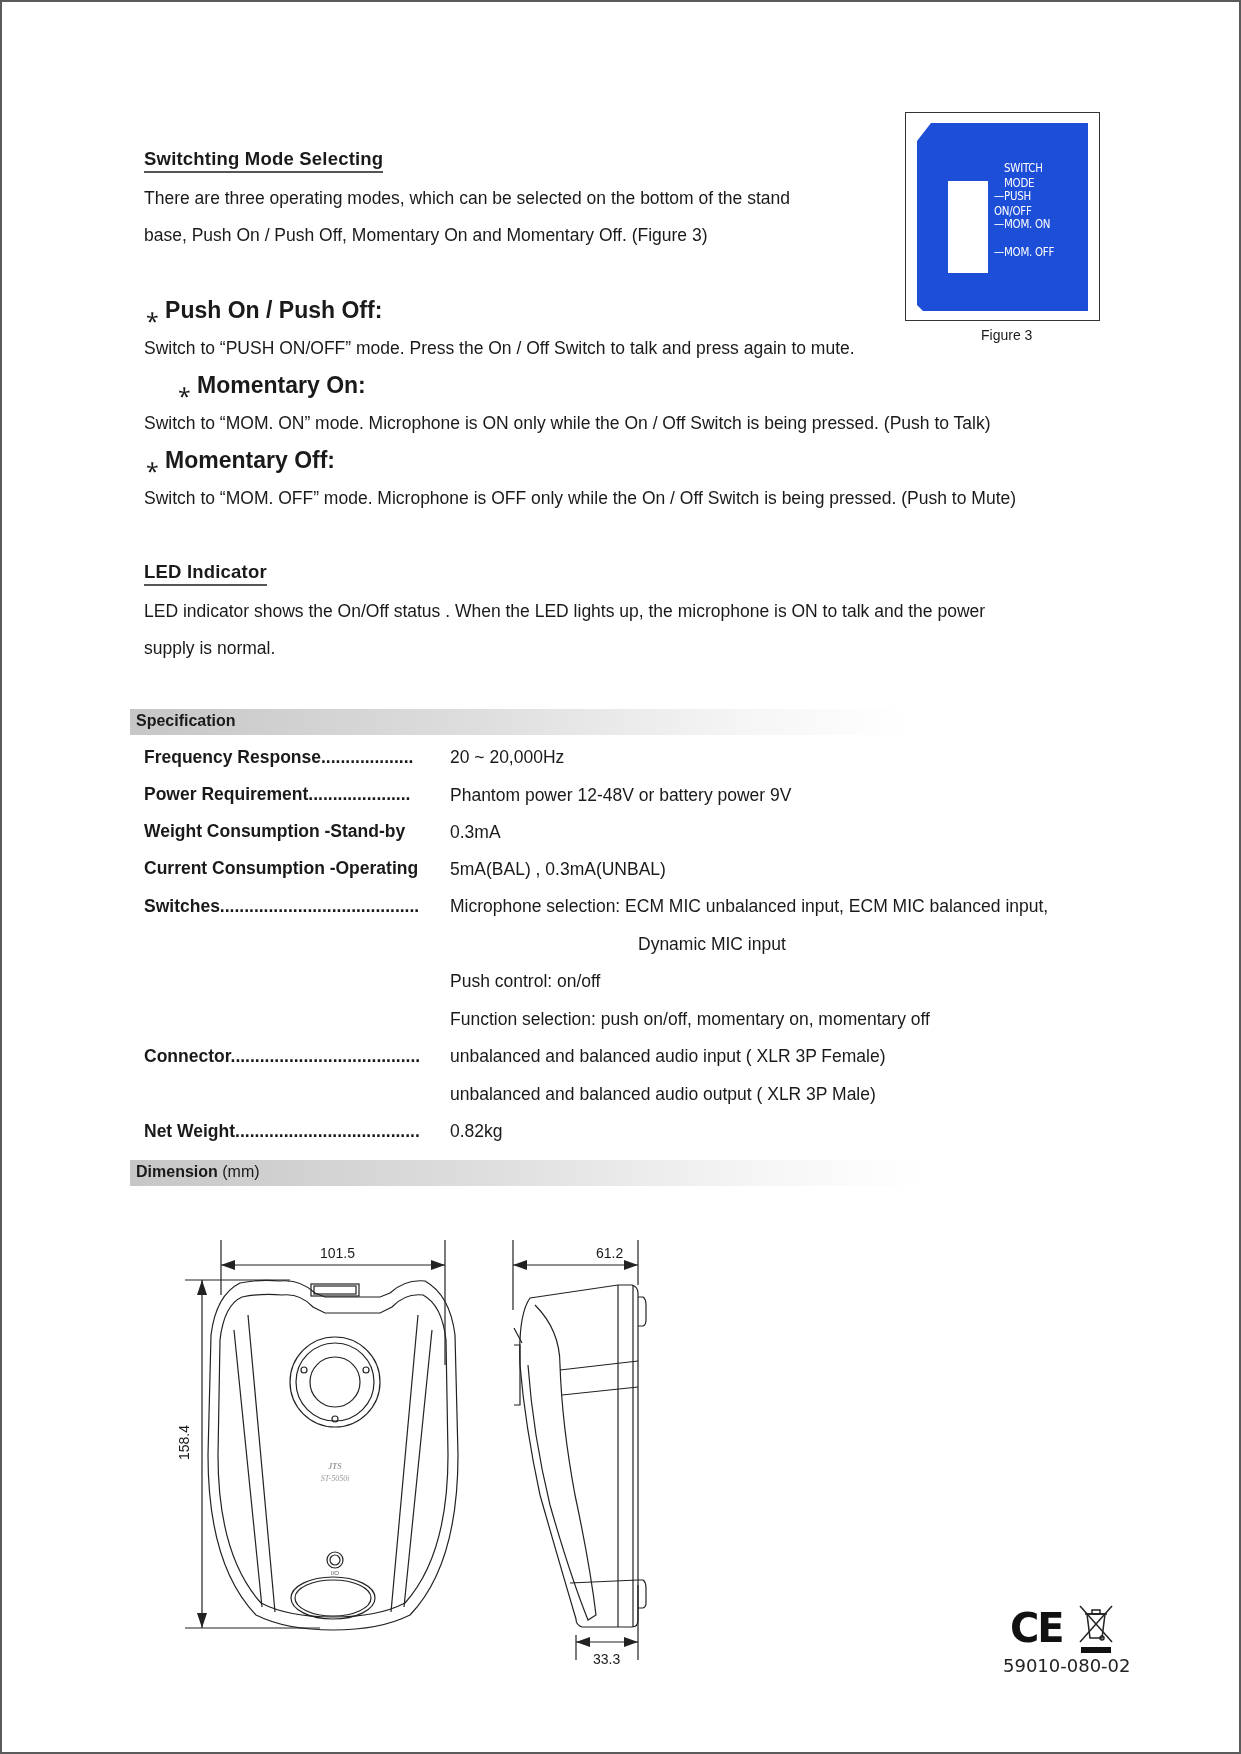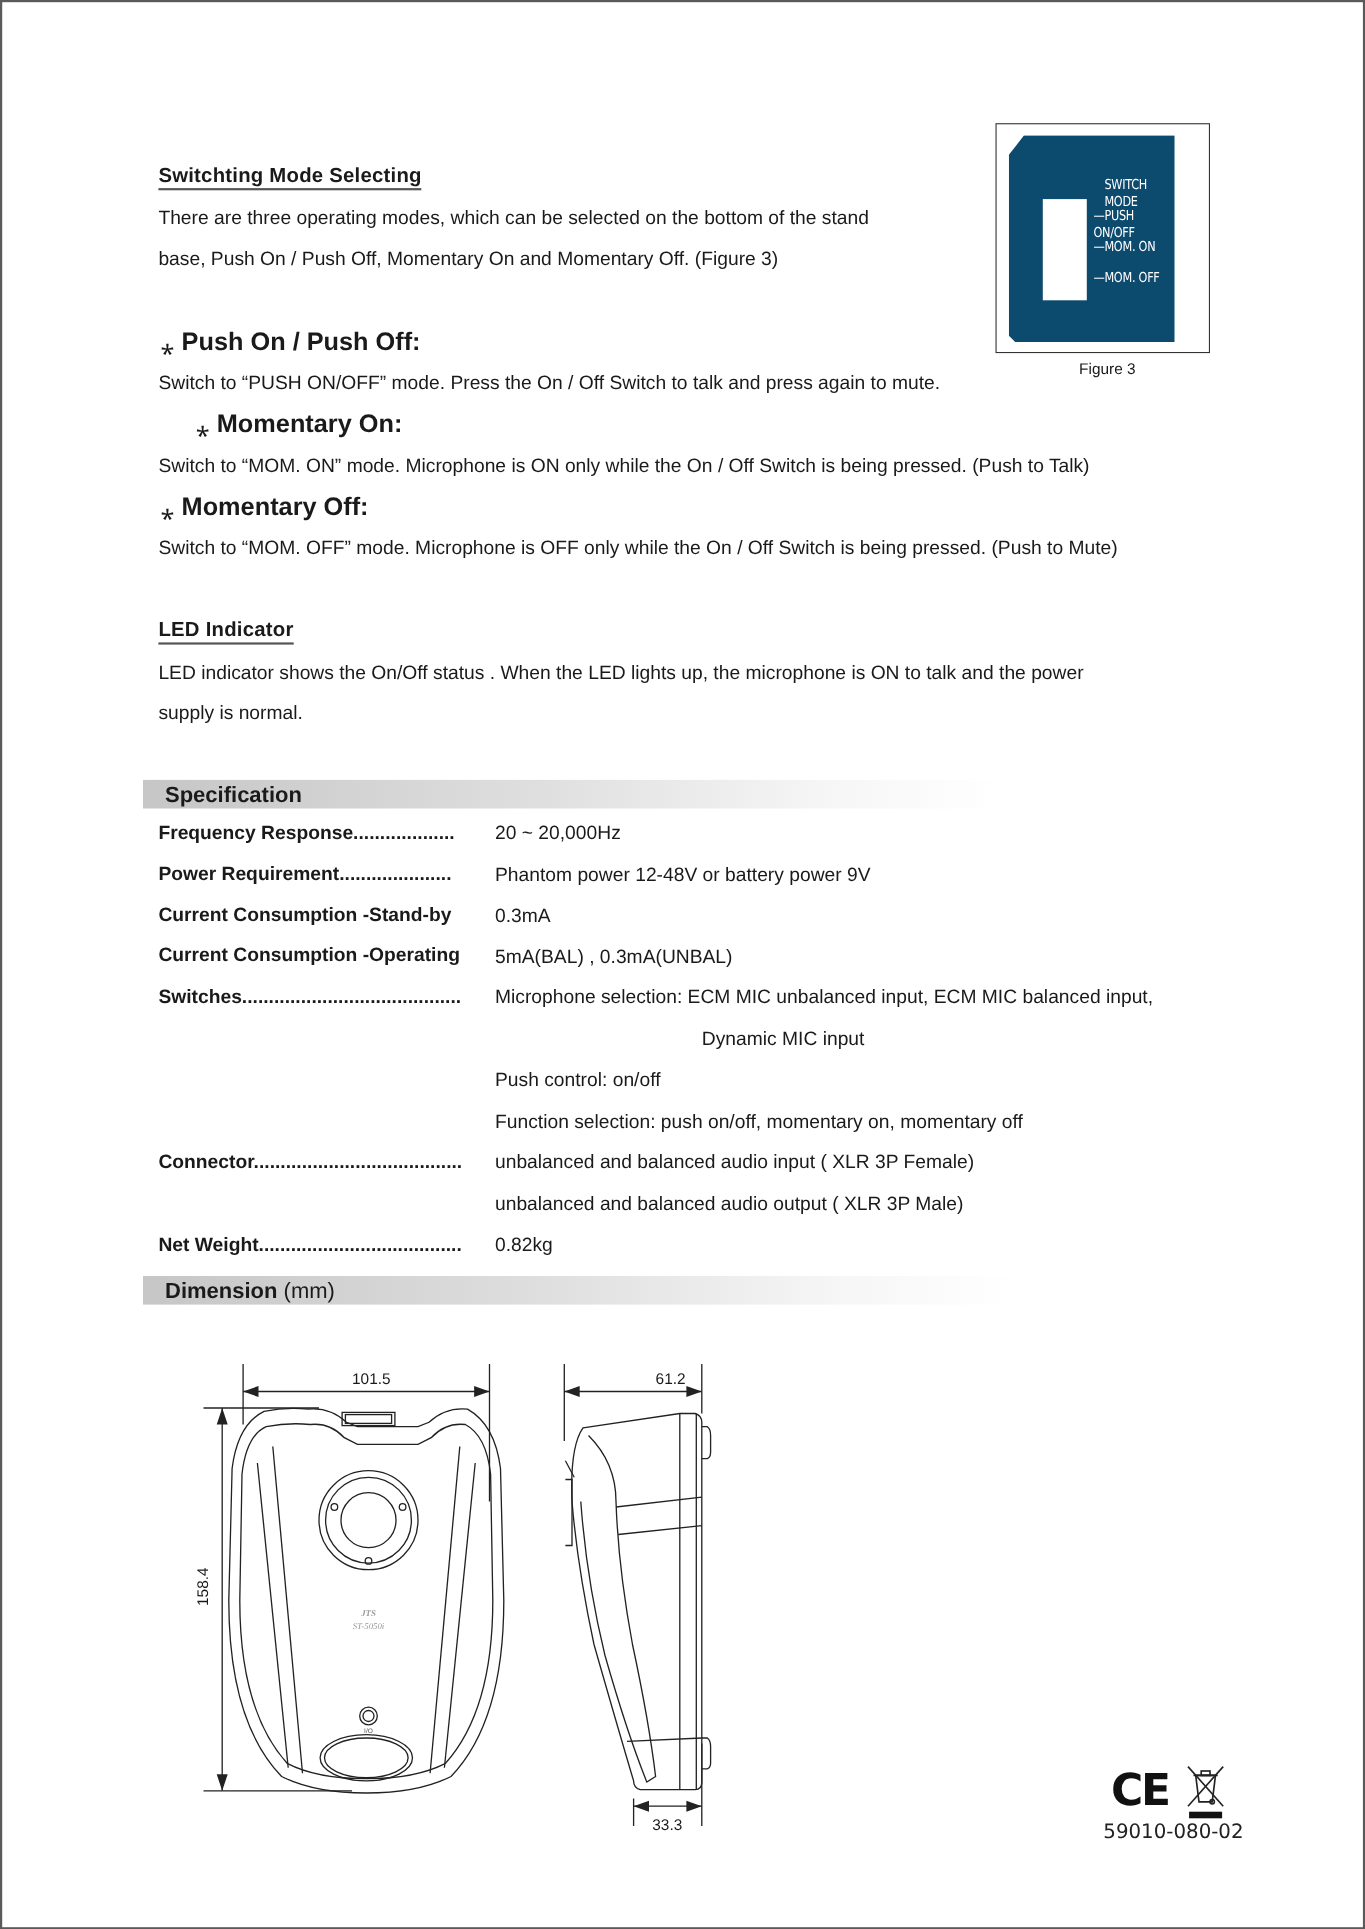--- a/index.html
+++ b/index.html
@@ -7,29 +7,29 @@
            font-family: "Liberation Sans", sans-serif; color: #1a1a1a; }
     .page-border { position: absolute; left: 0; top: 0; width: 1237px; height: 1750px;
                    border: 2px solid #5a5a5a; border-right-width: 2px; }
     .abs { position: absolute; white-space: nowrap; }
     .heading { font-weight: bold; font-size: 18.5px; letter-spacing: 0.2px;
                border-bottom: 2px solid #555; padding-bottom: 1px; line-height: 22px; }
     .body { font-size: 17.5px; line-height: 22px; }
     .sub { font-weight: bold; font-size: 23px; line-height: 22px; }
     .bar { position: absolute; left: 130px; width: 780px; height: 26px;
            background: linear-gradient(to right, #c6c6c6 0%, #dedede 45%, #f6f6f6 80%, #ffffff 100%); }
-    .bar .title { position: absolute; left: 20px; top: 3px; font-weight: bold; font-size: 20px; }
+    .bar .title { position: absolute; left: 6px; top: 3px; font-weight: bold; font-size: 16px; }
     .bar .unit { font-weight: normal; }
     .spec-label { font-weight: bold; font-size: 17.5px; line-height: 22px; }
     .spec-value { font-size: 17.5px; line-height: 22px; }
     
     .fig3-frame { position: absolute; left: 905px; top: 112px; width: 193px; height: 207px;
                   border: 1.5px solid #333; background: #fff; }
-    .fig3-panel { position: absolute; left: 11px; top: 10px; width: 151px; height: 188px;
-                  background: #0c4a6e;
+    .fig3-panel { position: absolute; left: 11px; top: 10px; width: 171px; height: 188px;
+                  background: #1d4ed8;
                   clip-path: polygon(14px 0, 100% 0, 100% 100%, 6px 100%, 0 calc(100% - 6px), 0 18px); }
     .fig3-slot { position: absolute; left: 31px; top: 58px; width: 40px; height: 92px; background: #fff; }
     .fig3-text { position: absolute; color: #fff; font-family: "DejaVu Sans", sans-serif;
                  font-size: 12.5px; letter-spacing: -0.3px; transform: scaleX(0.82); transform-origin: left center; }
     .fig3-caption { position: absolute; left: 981px; top: 327px; font-size: 14px; }
     
     .dim-label { position: absolute; font-size: 14px; }
     
     .partno { position: absolute; left: 1003px; top: 1655px; font-family: "DejaVu Sans", sans-serif;
               font-size: 18px; letter-spacing: 0px; color: #222; }
@@ -80,21 +80,21 @@
   <span class="title">Specification</span>
 </div>
 
 <div>
   <div class="abs spec-label" style="left:144px; top:746px;">Frequency  Response...................</div>
   <div class="abs spec-value" style="left:450px; top:746px;">20 ~ 20,000Hz</div>
 
   <div class="abs spec-label" style="left:144px; top:783px;">Power  Requirement.....................</div>
   <div class="abs spec-value" style="left:450px; top:784px;">Phantom power 12-48V or battery power 9V</div>
 
-  <div class="abs spec-label" style="left:144px; top:820px;">Current  Consumption -Stand-by</div>
+  <div class="abs spec-label" style="left:144px; top:820px;">Weight  Consumption -Stand-by</div>
   <div class="abs spec-value" style="left:450px; top:821px;">0.3mA</div>
 
   <div class="abs spec-label" style="left:144px; top:857px;">Current  Consumption -Operating</div>
   <div class="abs spec-value" style="left:450px; top:858px;">5mA(BAL) , 0.3mA(UNBAL)</div>
 
   <div class="abs spec-label" style="left:144px; top:895px;">Switches.........................................</div>
   <div class="abs spec-value" style="left:450px; top:895px;">Microphone selection: ECM MIC unbalanced input, ECM MIC balanced input,</div>
   <div class="abs spec-value" style="left:638px; top:933px;">Dynamic MIC input</div>
   <div class="abs spec-value" style="left:450px; top:970px;">Push control: on/off</div>
   <div class="abs spec-value" style="left:450px; top:1008px;">Function selection: push on/off, momentary on, momentary off</div>

